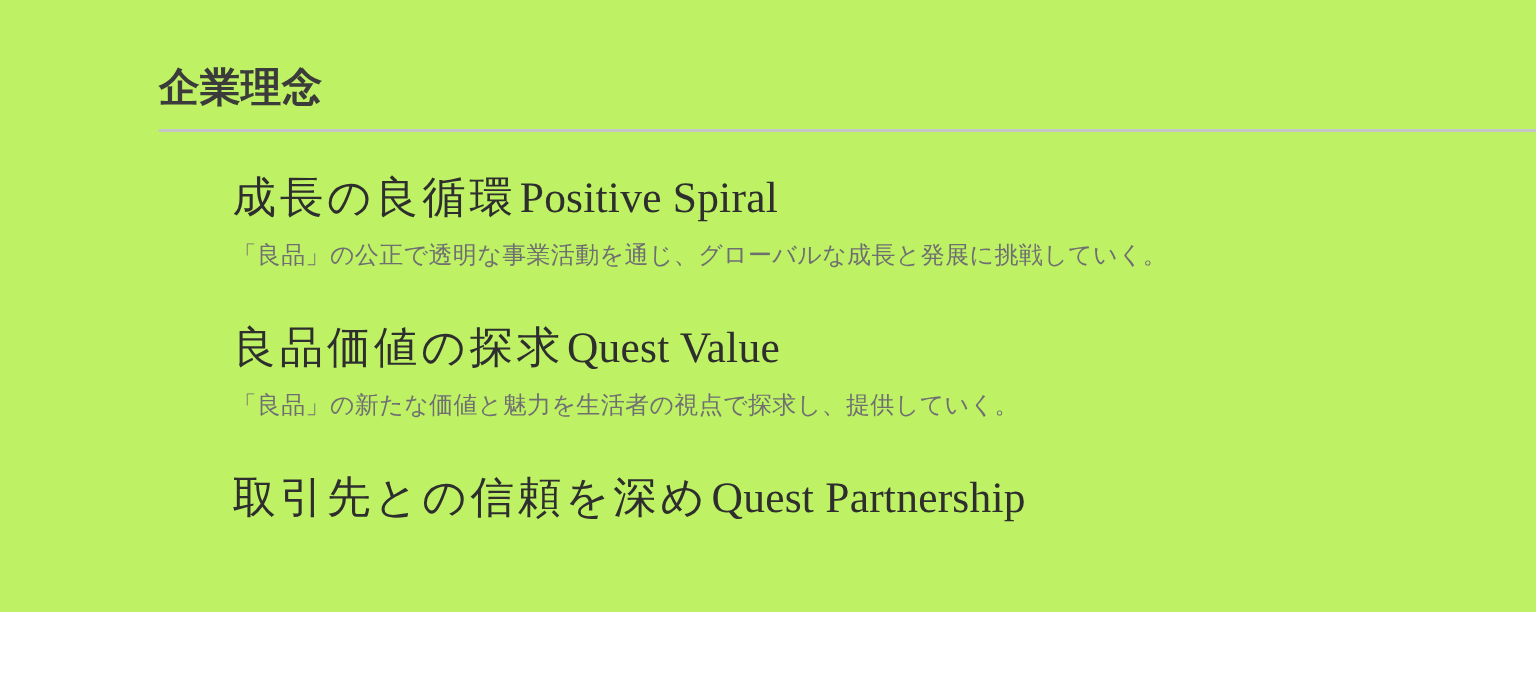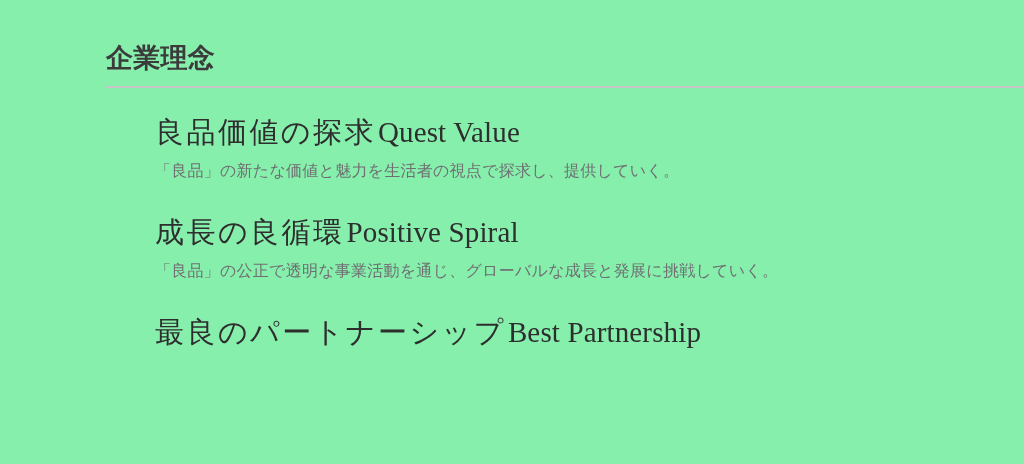--- a/index.html
+++ b/index.html
@@ -13,24 +13,24 @@
     height: 464px;
     background: #ffffff;
     font-family: "Liberation Sans", "DejaVu Sans", sans-serif;
     -webkit-font-smoothing: antialiased;
     overflow: hidden;
   }
 
   .page {
     position: relative;
     width: 1024px;
-    height: 464px;
+    height: 408px;
     box-sizing: border-box;
     padding: 0;
-    background: #86efac;
+    background: #bef264;
   }
 
   
   .section-header {
     position: absolute;
     left: 106px;
     top: 42px;
     right: 0;
   }
 
@@ -112,33 +112,33 @@
   <div class="section-header">
     <h1 class="section-title">企業理念</h1>
   </div>
 
   <div class="header-rule"></div>
 
   <ul class="philosophy-list">
 
     <li class="philosophy-item">
       <h2 class="item-title">
+        <span class="title-ja">成長の良循環</span><span class="title-en">Positive Spiral</span>
+      </h2>
+      <p class="item-desc">「良品」の公正で透明な事業活動を通じ、グローバルな成長と発展に挑戦していく。</p>
+    </li>
+
+    <li class="philosophy-item">
+      <h2 class="item-title">
         <span class="title-ja">良品価値の探求</span><span class="title-en">Quest Value</span>
       </h2>
       <p class="item-desc">「良品」の新たな価値と魅力を生活者の視点で探求し、提供していく。</p>
     </li>
 
     <li class="philosophy-item">
       <h2 class="item-title">
-        <span class="title-ja">成長の良循環</span><span class="title-en">Positive Spiral</span>
-      </h2>
-      <p class="item-desc">「良品」の公正で透明な事業活動を通じ、グローバルな成長と発展に挑戦していく。</p>
-    </li>
-
-    <li class="philosophy-item">
-      <h2 class="item-title">
-        <span class="title-ja">最良のパートナーシップ</span><span class="title-en">Best Partnership</span>
+        <span class="title-ja">取引先との信頼を深め</span><span class="title-en">Quest Partnership</span>
       </h2>
     </li>
 
   </ul>
 
 </div>
 
 </body></html>

